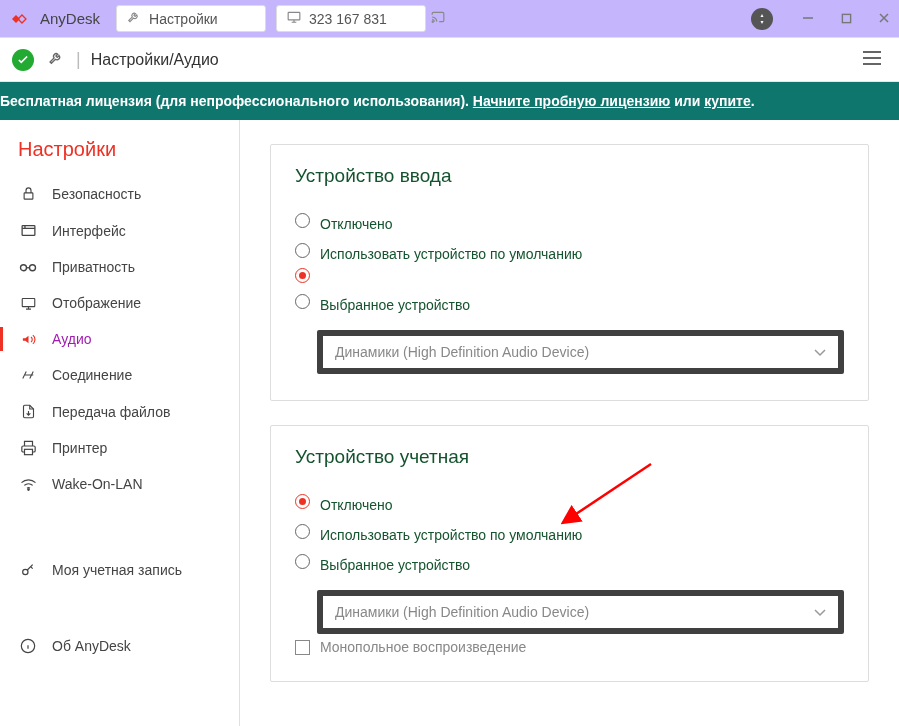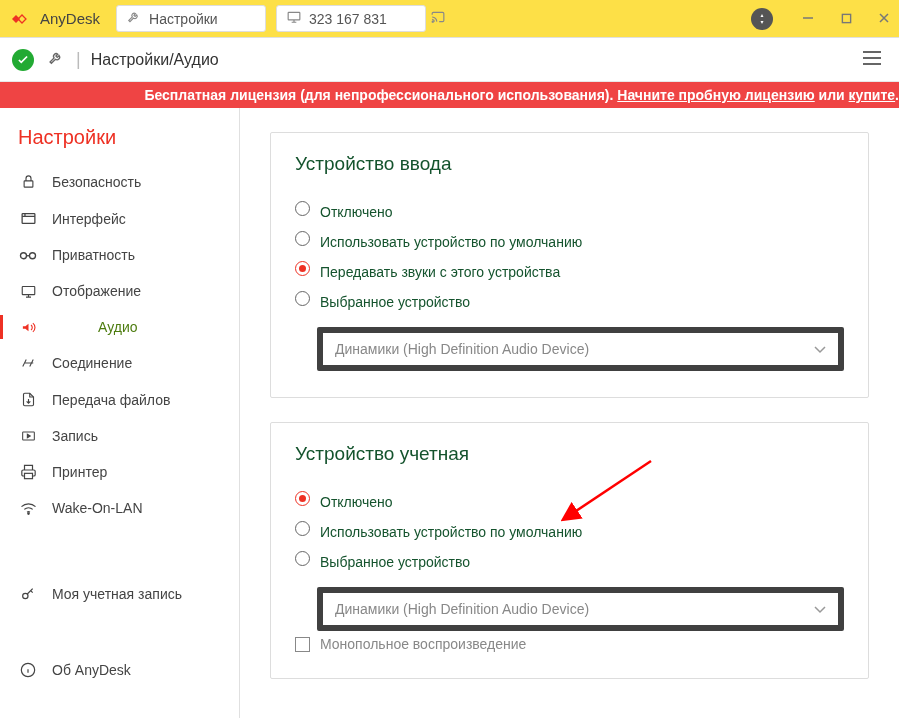--- a/index.html
+++ b/index.html
@@ -1,45 +1,45 @@
 <!DOCTYPE html>
 <html><head>
 <meta charset="utf-8">
 <style>
   * { box-sizing: border-box; margin: 0; padding: 0; }
   body { font-family: "Segoe UI", Arial, sans-serif; font-size: 14px; color: #333; background: #fff; width: 899px; height: 726px; overflow: hidden; position: relative; }
   
-  .titlebar { height: 38px; background: #fde047; display: flex; align-items: center; padding: 0 8px; border-bottom: 1px solid #e0e0e0; }
+  .titlebar { height: 38px; background: #c4b5fd; display: flex; align-items: center; padding: 0 8px; border-bottom: 1px solid #e0e0e0; }
   .logo { display: flex; align-items: center; margin-right: 6px; }
   .logo svg { width: 24px; height: 24px; }
   .app-name { font-size: 15px; color: #444; margin-right: 16px; margin-left: 2px; }
   .tab { background: #fff; border: 1px solid #ddd; border-radius: 3px; padding: 4px 10px; display: flex; align-items: center; margin-right: 10px; color: #555; min-width: 150px; }
   .tab .ticon { margin-right: 8px; color: #888; }
   .spacer { flex: 1; }
   .win-btns { display: flex; align-items: center; gap: 24px; }
   .accent-dot { width: 22px; height: 22px; border-radius: 50%; background: #555; display:flex;align-items:center;justify-content:center;color:#fff; margin-right: 28px; }
   .win-btn { width: 14px; height: 14px; color:#777; cursor:pointer; font-size:14px; text-align:center; line-height:14px; }
   
   .toolbar { height: 44px; display: flex; align-items: center; padding: 0 12px; border-bottom: 1px solid #e8e8e8; position:relative; }
   .tb-check { width: 22px; height: 22px; border-radius: 50%; background: #22aa33; margin-right: 14px; display:flex;align-items:center;justify-content:center; }
   .tb-icon { margin-right: 12px; color:#666; }
   .tb-sep { color:#bbb; margin-right:10px; font-size:18px; }
   .breadcrumb { font-size: 16px; color: #333; font-weight: 400; }
   .hamburger { position:absolute; right:18px; }
   
-  .banner { height: 26px; background: #ef4444; color: #fff; display: flex; align-items: center; justify-content: flex-end; font-size: 14px; }
+  .banner { height: 38px; background: #0f766e; color: #fff; display: flex; align-items: center; justify-content: flex-start; font-size: 14px; }
   .banner .u { text-decoration: underline; }
   .banner b { font-weight: 600; }
   
   .main { display: flex; height: calc(726px - 38px - 44px - 34px); }
   
   .sidebar { width: 240px; border-right: 1px solid #e0e0e0; padding-top: 14px; display:flex;flex-direction:column; }
   .sidebar-title { color: #ee3124; font-size: 20px; padding: 4px 18px 14px; font-weight:400; }
   .side-item { display: flex; align-items: center; padding: 10px 18px; cursor: pointer; color: #444; position:relative; }
-  .side-item.active { color: #4d7c0f; gap: 46px; }
+  .side-item.active { color: #a21caf; }
   .side-item.active::before { content:""; position:absolute; left:0; top:6px; bottom:6px; width:3px; background:#ee3124; }
   .side-item .icon { width: 20px; margin-right: 14px; display:flex;align-items:center;justify-content:center; }
   
   .content { flex:1; padding: 0 30px 20px; overflow:auto; background:#fff; }
   .card { border: 1px solid #ddd; border-radius: 2px; margin-top: 24px; padding: 20px 24px 26px; position: relative; }
   .card-title { font-size: 19px; color: #14532d; margin-bottom: 18px; font-weight:400; }
   .radio-row { display:flex; align-items:center; padding: 3px 0; cursor:pointer; }
   .radio { width:15px; height:15px; border:1.5px solid #666; border-radius:50%; margin-right:10px; flex-shrink:0; display:flex;align-items:center;justify-content:center; }
   .radio.checked { border-color:#ee3124; }
   .radio.checked::after { content:""; width:7px; height:7px; border-radius:50%; background:#ee3124; }
@@ -186,29 +186,20 @@
       <span class="icon">
           <svg width="15" height="17" viewBox="0 0 24 24" fill="none" stroke="currentColor" stroke-width="1.8">
             <path d="M14 2H6a2 2 0 0 0-2 2v16a2 2 0 0 0 2 2h12a2 2 0 0 0 2-2V8z"></path>
             <path d="M14 2v6h6M9 15l3 3 3-3M12 11v7"></path>
           </svg>
         </span>
       <span>Передача файлов</span>
     </div>
     <div class="side-item">
       <span class="icon">
-          <svg width="17" height="14" viewBox="0 0 24 24" fill="none" stroke="currentColor" stroke-width="1.8">
-            <rect x="2" y="5" width="20" height="14" rx="1"></rect>
-            <path d="M10 9l5 3-5 3z" fill="currentColor"></path>
-          </svg>
-        </span>
-      <span>Запись</span>
-    </div>
-    <div class="side-item">
-      <span class="icon">
           <svg width="17" height="16" viewBox="0 0 24 24" fill="none" stroke="currentColor" stroke-width="1.8">
             <path d="M6 9V2h12v7M6 18H4a2 2 0 0 1-2-2v-5a2 2 0 0 1 2-2h16a2 2 0 0 1 2 2v5a2 2 0 0 1-2 2h-2"></path>
             <rect x="6" y="14" width="12" height="8"></rect>
           </svg>
         </span>
       <span>Принтер</span>
     </div>
     <div class="side-item">
       <span class="icon">
           <svg width="17" height="14" viewBox="0 0 24 20" fill="none" stroke="currentColor" stroke-width="1.8">
@@ -249,21 +240,20 @@
       <div class="radio-row">
           <span class="radio"></span>
           <span class="radio-label">Отключено</span>
         </div>
       <div class="radio-row">
           <span class="radio"></span>
           <span class="radio-label">Использовать устройство по умолчанию</span>
         </div>
       <div class="radio-row">
           <span class="radio checked"></span>
-          <span class="radio-label">Передавать звуки с этого устройства</span>
         </div>
       <div class="radio-row">
           <span class="radio"></span>
           <span class="radio-label">Выбранное устройство</span>
         </div>
       <div class="select">
         <span>Динамики (High Definition Audio Device)</span>
         <span class="chev"><svg width="12" height="8" viewBox="0 0 12 8">
               <path d="M1 1l5 5 5-5" stroke="currentColor" stroke-width="1.5" fill="none"></path>
             </svg></span>

